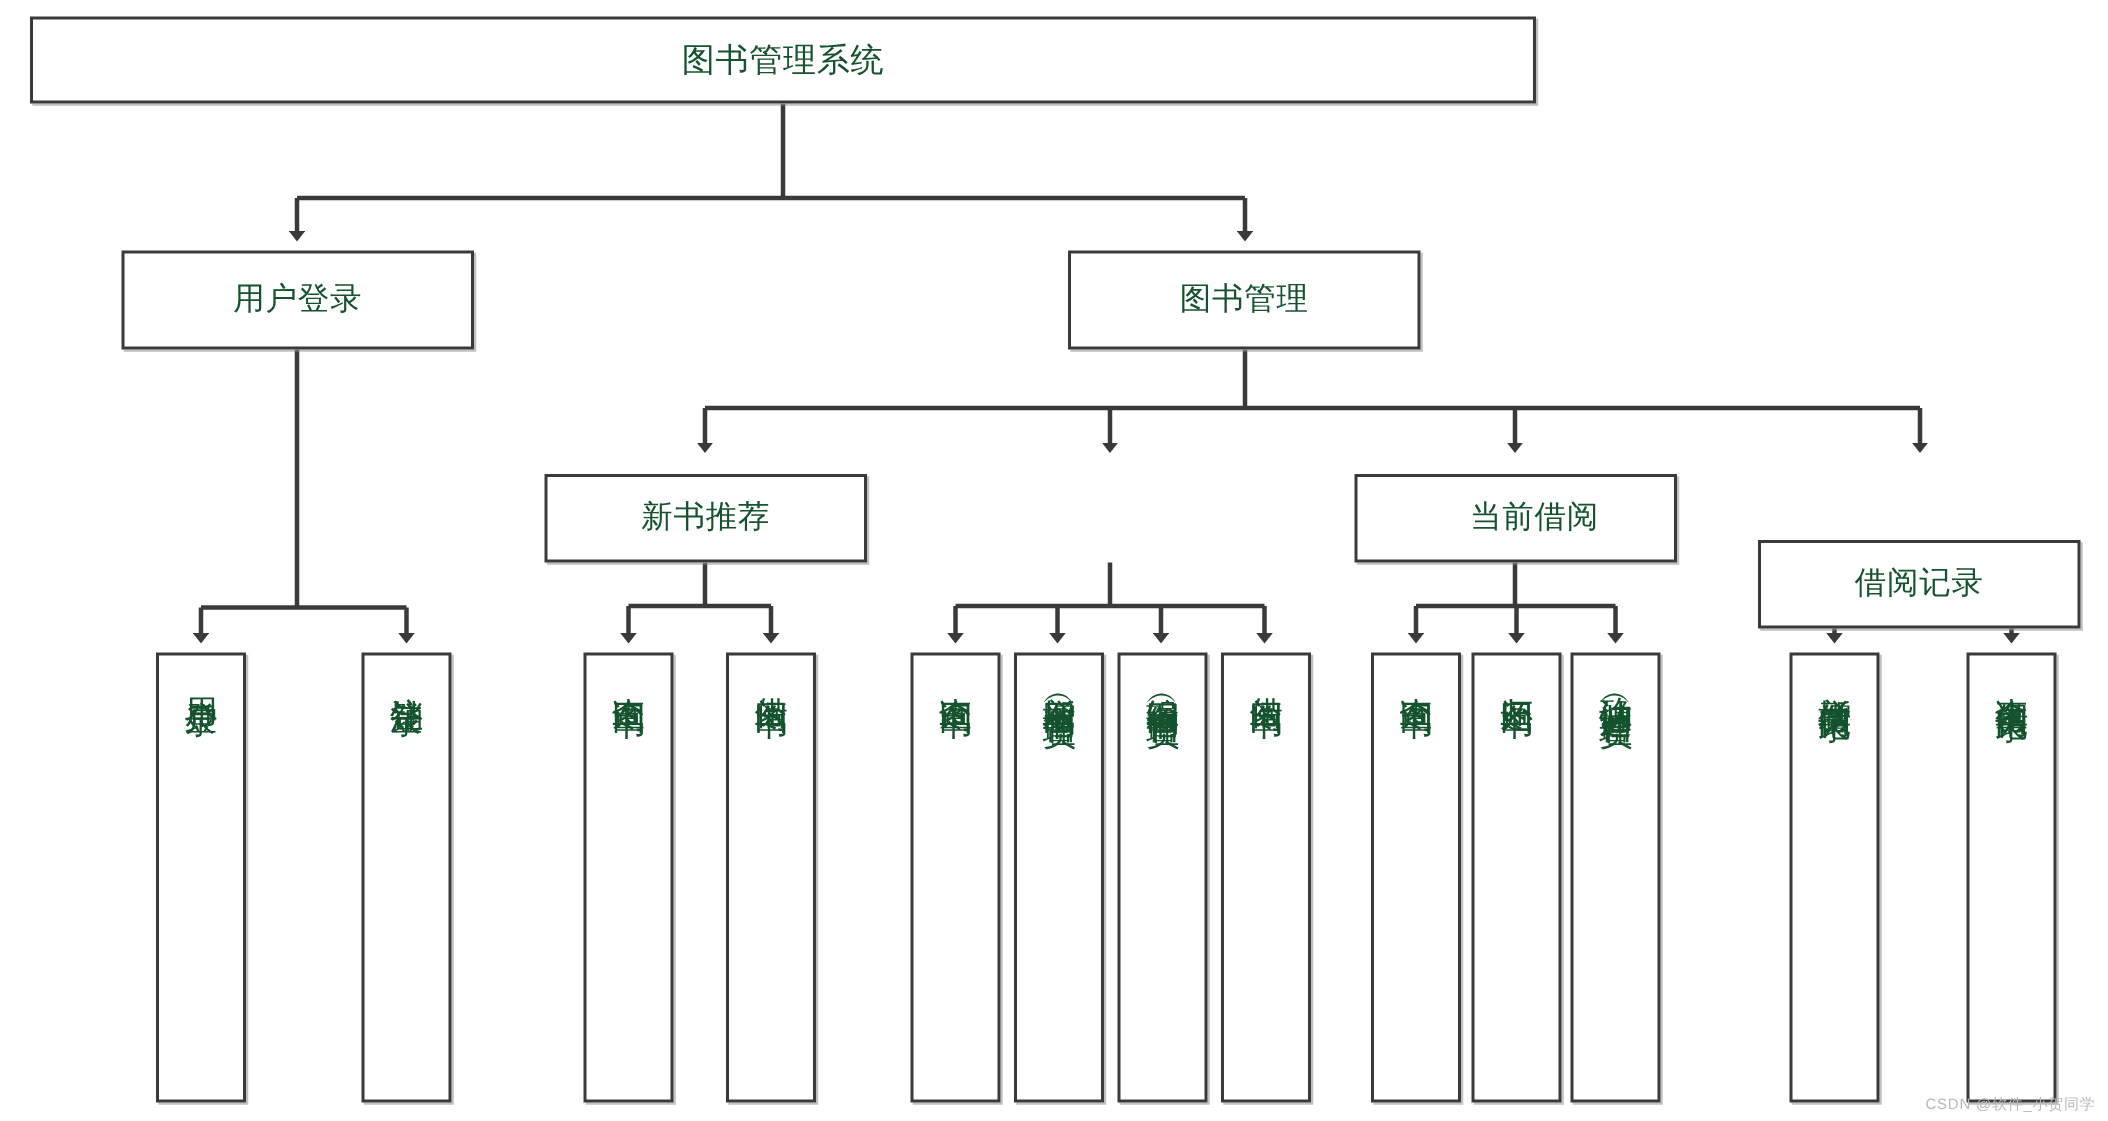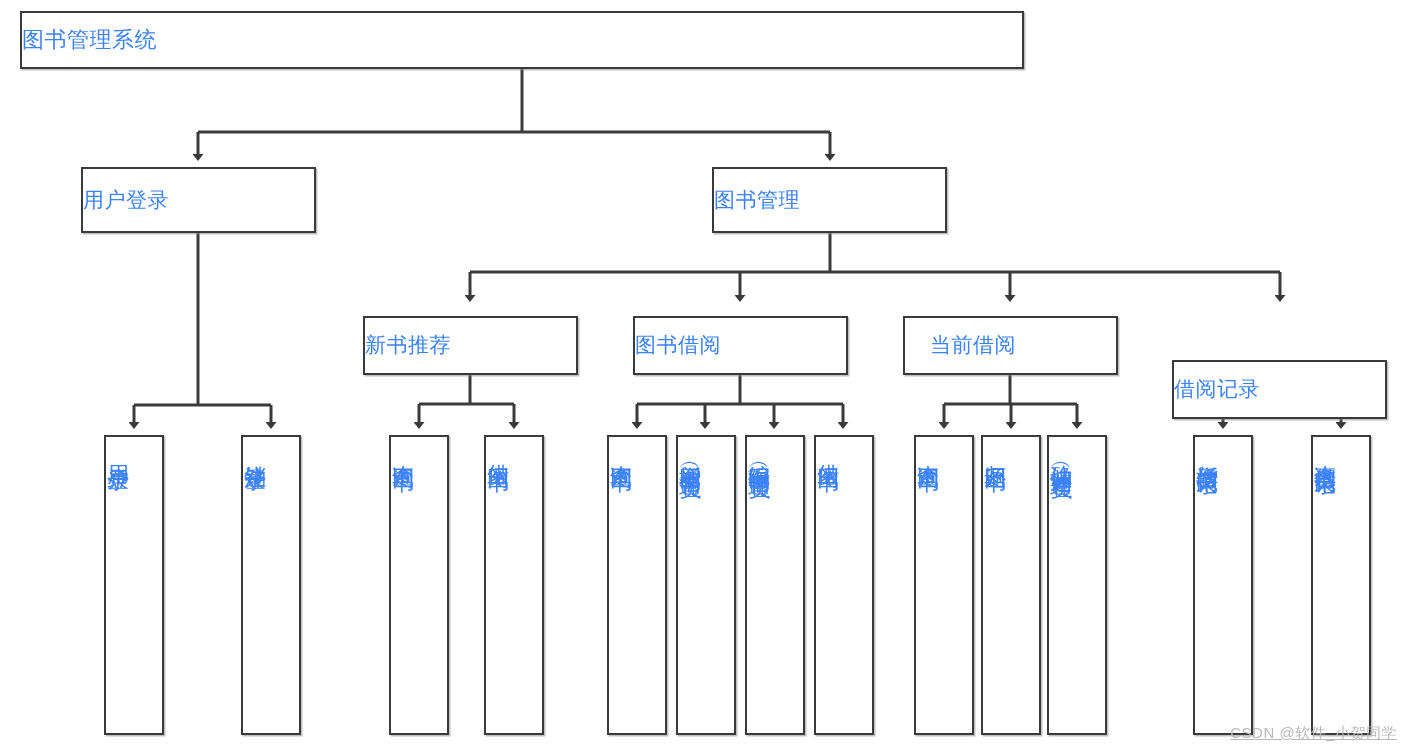--- a/index.html
+++ b/index.html
@@ -26,22 +26,22 @@
     pointer-events: none;
   }
   .node {
     position: absolute;
     box-sizing: border-box;
     background: #ffffff;
     border: 2px solid #3a3a3a;
     box-shadow: 1.5px 1.5px 0 rgba(140,140,140,0.55);
     display: flex;
     align-items: center;
-    justify-content: flex-start;
-    color: #3b82f6;
+    justify-content: center;
+    color: #14532d;
     z-index: 2;
   }
   .node .label {
     display: block;
     text-align: center;
     line-height: 1.18;
     white-space: nowrap;
   }
   .node.horizontal .label {
     font-size: 21px;
@@ -58,26 +58,25 @@
     letter-spacing: 2px;
     line-height: 1.1;
   }
   .node.root .label {
     font-size: 22px;
   }
   #watermark {
     position: absolute;
     right: 8px;
     bottom: 4px;
-    font-size: 15px;
+    font-size: 10px;
     color: #b9b9b9;
     letter-spacing: 0.5px;
     white-space: nowrap;
     z-index: 5;
-    text-decoration: underline;
   }
 </style>
 </head>
 <body>
 
 <div id="diagram-root">
 
   <svg id="edge-layer" viewBox="0 0 1405 747">
     <defs>
       <marker id="arrow" markerWidth="10" markerHeight="11" refX="3" refY="5.5" orient="auto" markerUnits="userSpaceOnUse">
@@ -135,23 +134,20 @@
   <div class="node horizontal" style="left:81px; top:167px; width:235px; height:66px;">
     <span class="label">用户登录</span>
   </div>
   <div class="node horizontal" style="left:712px; top:167px; width:235px; height:66px;">
     <span class="label">图书管理</span>
   </div>
 
   <div class="node horizontal" style="left:363px; top:316px; width:215px; height:59px;">
     <span class="label">新书推荐</span>
   </div>
-  <div class="node horizontal" style="left:633px; top:316px; width:215px; height:59px;">
-    <span class="label">图书借阅</span>
-  </div>
   <div class="node horizontal" style="left:903px; top:316px; width:215px; height:59px;padding-left:25px;">
     <span class="label">当前借阅</span>
   </div>
   <div class="node horizontal" style="left:1172px; top:316px; width:215px; height:59px;margin-top:44px;">
     <span class="label">借阅记录</span>
   </div>
 
   <div class="node vertical" style="left:104px; top:435px; width:60px; height:300px;">
     <span class="label">用户登录</span>
   </div>

